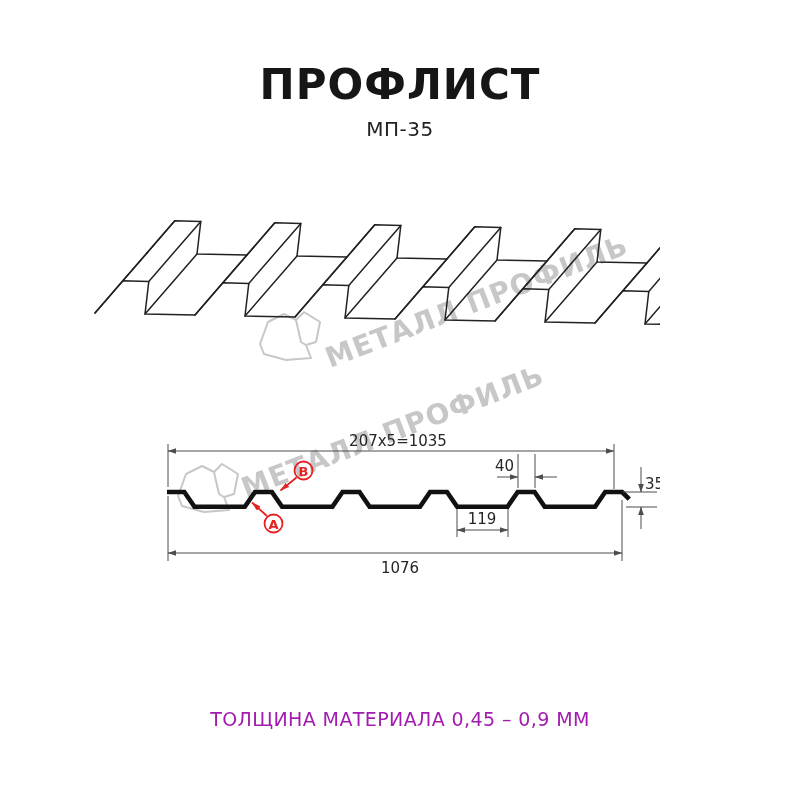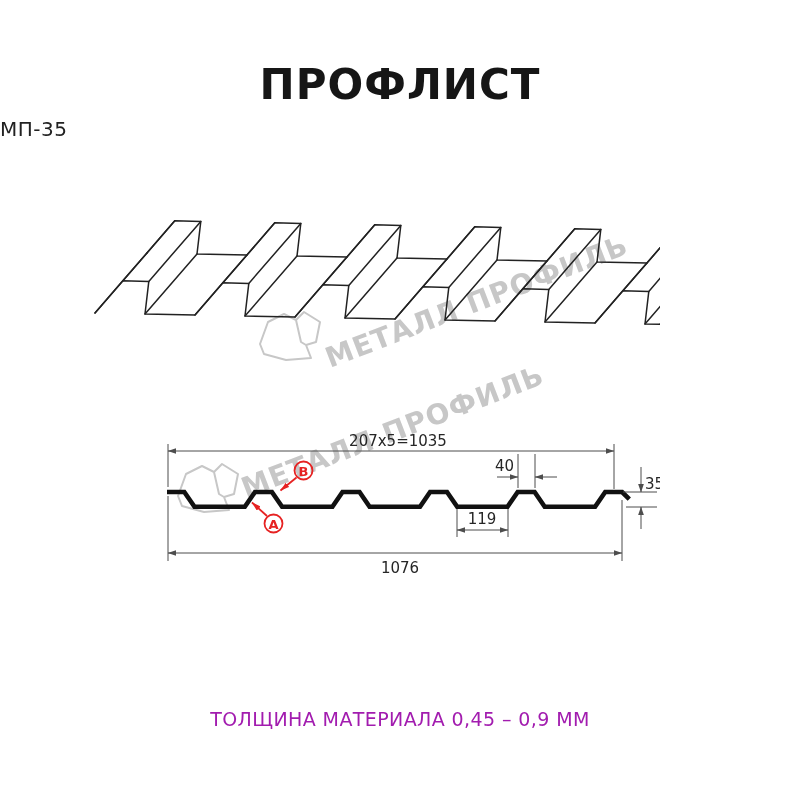--- a/index.html
+++ b/index.html
@@ -5,21 +5,21 @@
   html,body{margin:0;padding:0;background:#ffffff;}
   .canvas{
     position:relative;width:660px;height:800px;background:#ffffff;overflow:hidden;
     font-family:"DejaVu Sans","Liberation Sans",sans-serif;
   }
   .title{
     position:absolute;top:62px;left:0;width:800px;text-align:center;
     font-size:42px;font-weight:bold;letter-spacing:1px;color:#161616;line-height:1.1;
   }
   .subtitle{
-    position:absolute;top:117px;left:0;width:800px;text-align:left;
+    position:absolute;top:117px;left:0;width:800px;text-align:center;
     font-size:20px;font-weight:normal;letter-spacing:0.5px;color:#222222;
   }
   .footnote{
     position:absolute;top:708px;left:0;width:800px;text-align:center;
     font-size:19px;font-weight:normal;letter-spacing:0.4px;color:#a21caf;
   }
   svg{position:absolute;top:0;left:0;}
   .wm{stroke:#c7c7c7;stroke-width:2;fill:none;stroke-linejoin:round;}
   .wmtext{fill:#c7c7c7;font-size:28px;font-weight:bold;letter-spacing:1px;}
   .sheet3d{stroke:#222222;stroke-width:1.5;fill:none;stroke-linejoin:round;stroke-linecap:round;}

